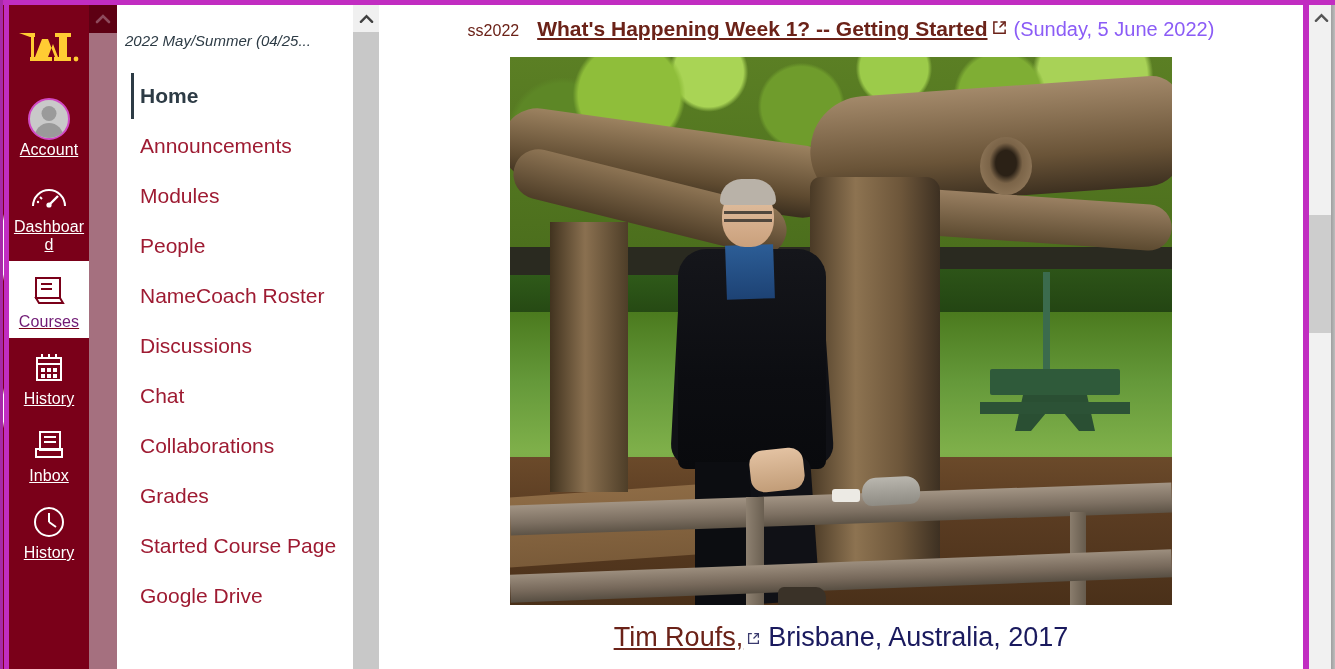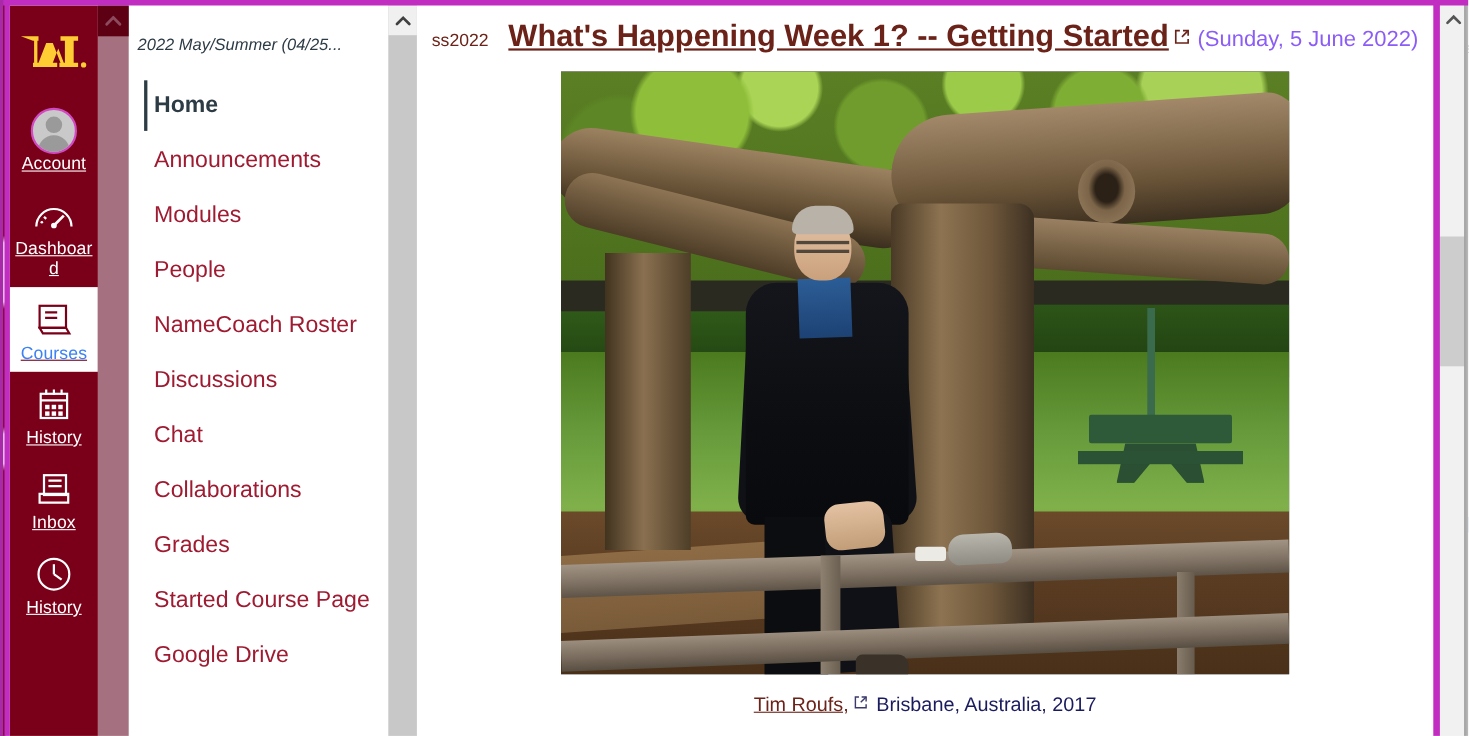--- a/index.html
+++ b/index.html
@@ -72,21 +72,21 @@
     font-size: 16px;
     line-height: 18px;
     letter-spacing: .1px;
     word-break: break-word;
     margin-top: 1px;
   }
   .gn-item.active {
     background: #ffffff;
     color: #7a0019;
   }
-  .gn-item.active .gn-label { color: #3b82f6; }
+  .gn-item.active .gn-label { color: #701a75; }
 
   
   .avatar-wrap {
     width: 42px; height: 42px; border-radius: 50%;
     border: 2px solid #d14ac4;
     background: #c9c9c9;
     overflow: hidden; position: relative;
   }
   .avatar-head {
     position: absolute; left: 50%; top: 6px;
@@ -181,21 +181,21 @@
     text-align: center;
     padding-top: 12px;
     white-space: nowrap;
   }
   .hdr-prefix {
     font-size: 16px;
     color: #6b2218;
     vertical-align: baseline;
   }
   .hdr-title {
-    font-size: 28px;
+    font-size: 21px;
     font-weight: bold;
     color: #6b2218;
     text-decoration: underline;
     cursor: pointer;
     margin-left: 18px;
   }
   .hdr-date {
     font-size: 20px;
     color: #8b5cf6;
     margin-left: 7px;
@@ -390,21 +390,21 @@
   }
   .ph-paper {
     left:322px; top:432px; width:28px; height:13px;
     background:#eceae4; border-radius:3px;
   }
 
   .photo-caption {
     text-align: center;
     margin-top: 16px;
     white-space: nowrap;
-    font-size: 18px;
+    font-size: 27px;
   }
   .cap-link {
     color: #6b2218;
     text-decoration: underline;
     cursor: pointer;
   }
   .cap-rest {
     color: #1a1a5e;
     margin-left: 8px;
   }

